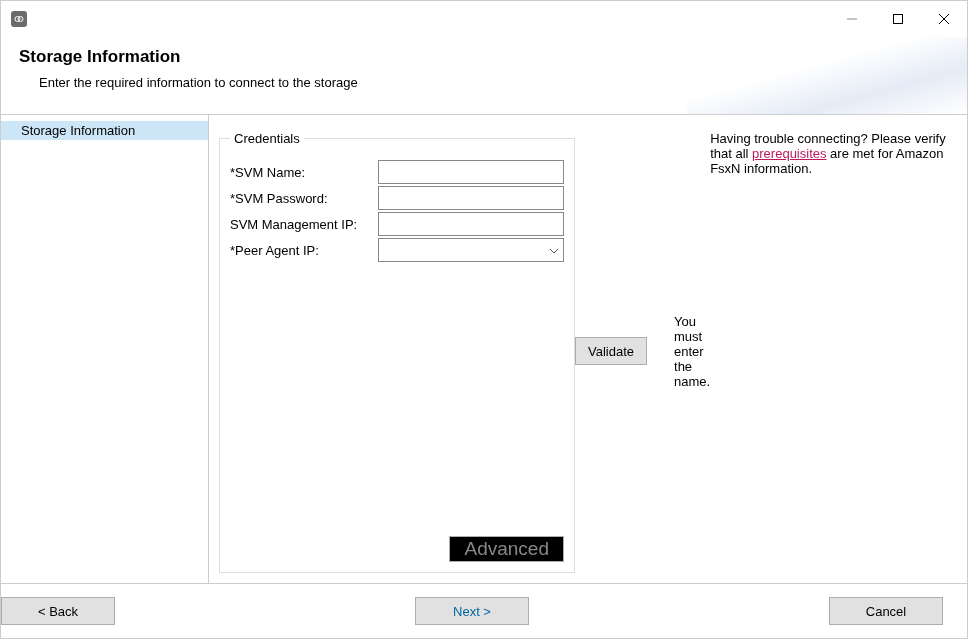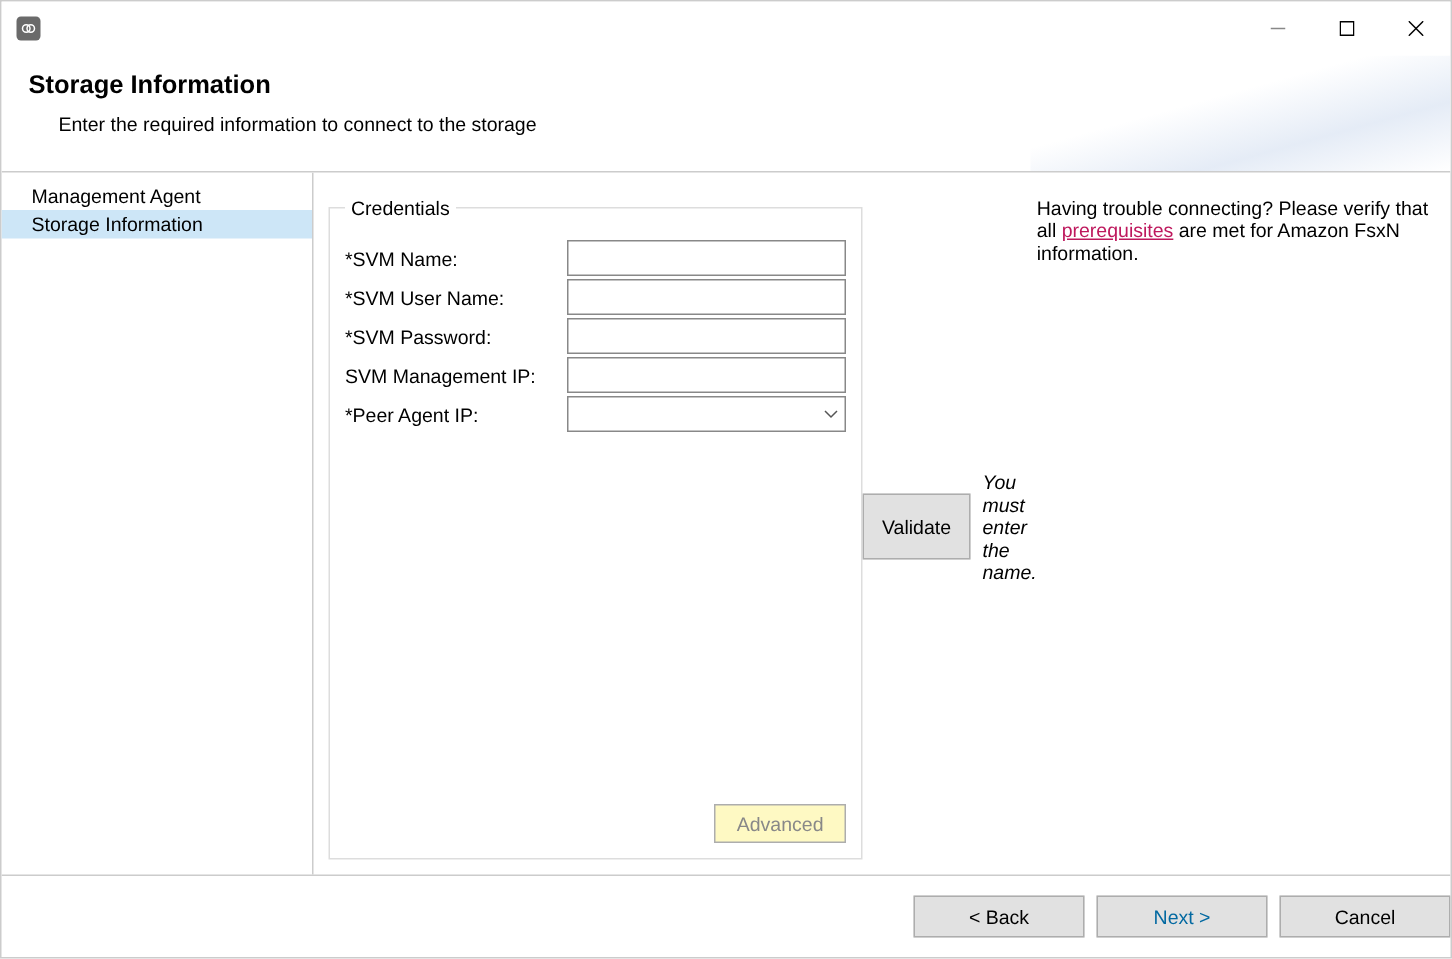--- a/index.html
+++ b/index.html
@@ -157,64 +157,63 @@
       color: #555;
       font-size: 10px;
     }
     .advanced-btn {
       position: absolute;
       right: 10px;
       bottom: 10px;
       height: 26px;
       padding: 0 14px;
       border: 1px solid #adadad;
-      background: #fef9c3;
+      background: #000000;
       color: #888;
       font-family: inherit;
-      font-size: 13px;
+      font-size: 19px;
       cursor: default;
     }
     .spacer {
       flex: 1;
     }
     .validate-row {
       display: flex;
       align-items: center;
       margin-top: 10px;
       margin-bottom: 12px;
     }
     .validate-btn {
-      height: 44px;
+      height: 28px;
       padding: 0 12px;
       border: 1px solid #adadad;
       background: #e1e1e1;
       font-family: inherit;
       font-size: 13px;
       cursor: pointer;
     }
     .validate-msg {
-      margin-left: 8px;
-      font-size: 13px;
-      font-style: italic;
+      margin-left: 27px;
+      font-size: 13px;
     }
     .help-text {
       font-size: 13px;
       margin-bottom: 6px;
     }
     .help-text a {
       color: #be185d;
       text-decoration: underline;
     }
     
     .footer {
       height: 54px;
       display: flex;
       align-items: center;
-      justify-content: flex-end;
-      padding-right: 0;
+      justify-content: space-between;
+      padding-right: 24px;
       gap: 8px;
     }
     .footer button {
       width: 114px;
       height: 28px;
       border: 1px solid #adadad;
       background: #e1e1e1;
       font-family: inherit;
       font-size: 13px;
       cursor: pointer;
@@ -254,41 +253,34 @@
   </div>
 </div>
 
 <div class="banner">
   <div class="page-title">Storage Information</div>
   <div class="page-subtitle">Enter the required information to connect to the storage</div>
 </div>
 
 <div class="main">
   <div class="sidebar">
-    <div class="sidebar-item">
-      <span>Management Agent</span>
-    </div>
     <div class="sidebar-item selected">
       <span>Storage Information</span>
     </div>
   </div>
 
   <div class="content">
     <fieldset class="credentials">
       <legend>Credentials</legend>
 
       <div class="form-row">
         <label>*SVM Name:</label>
         <input type="text" value="" style="">
       </div>
 
-      <div class="form-row">
-        <label>*SVM User Name:</label>
-        <input type="text" value="" style="">
-      </div>
 
       <div class="form-row">
         <label>*SVM Password:</label>
         <input type="password" value="" style="">
       </div>
 
       <div class="form-row">
         <label>SVM Management IP:</label>
         <input type="text" value="" style="">
       </div>

